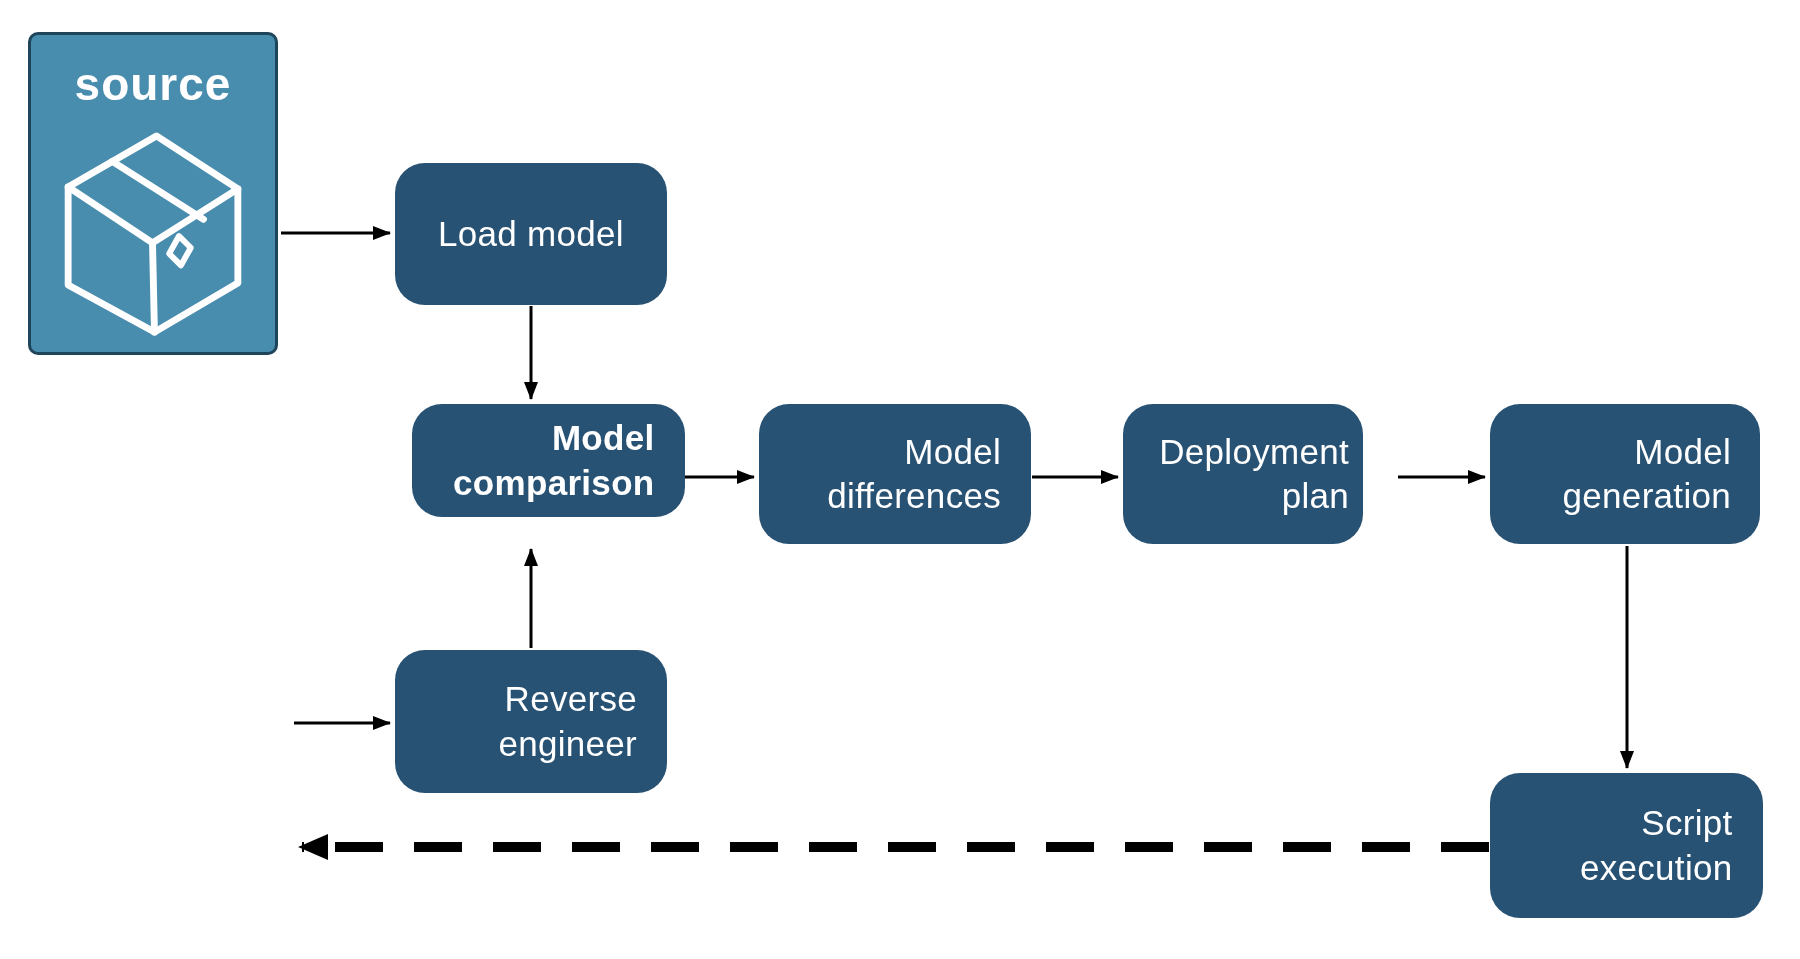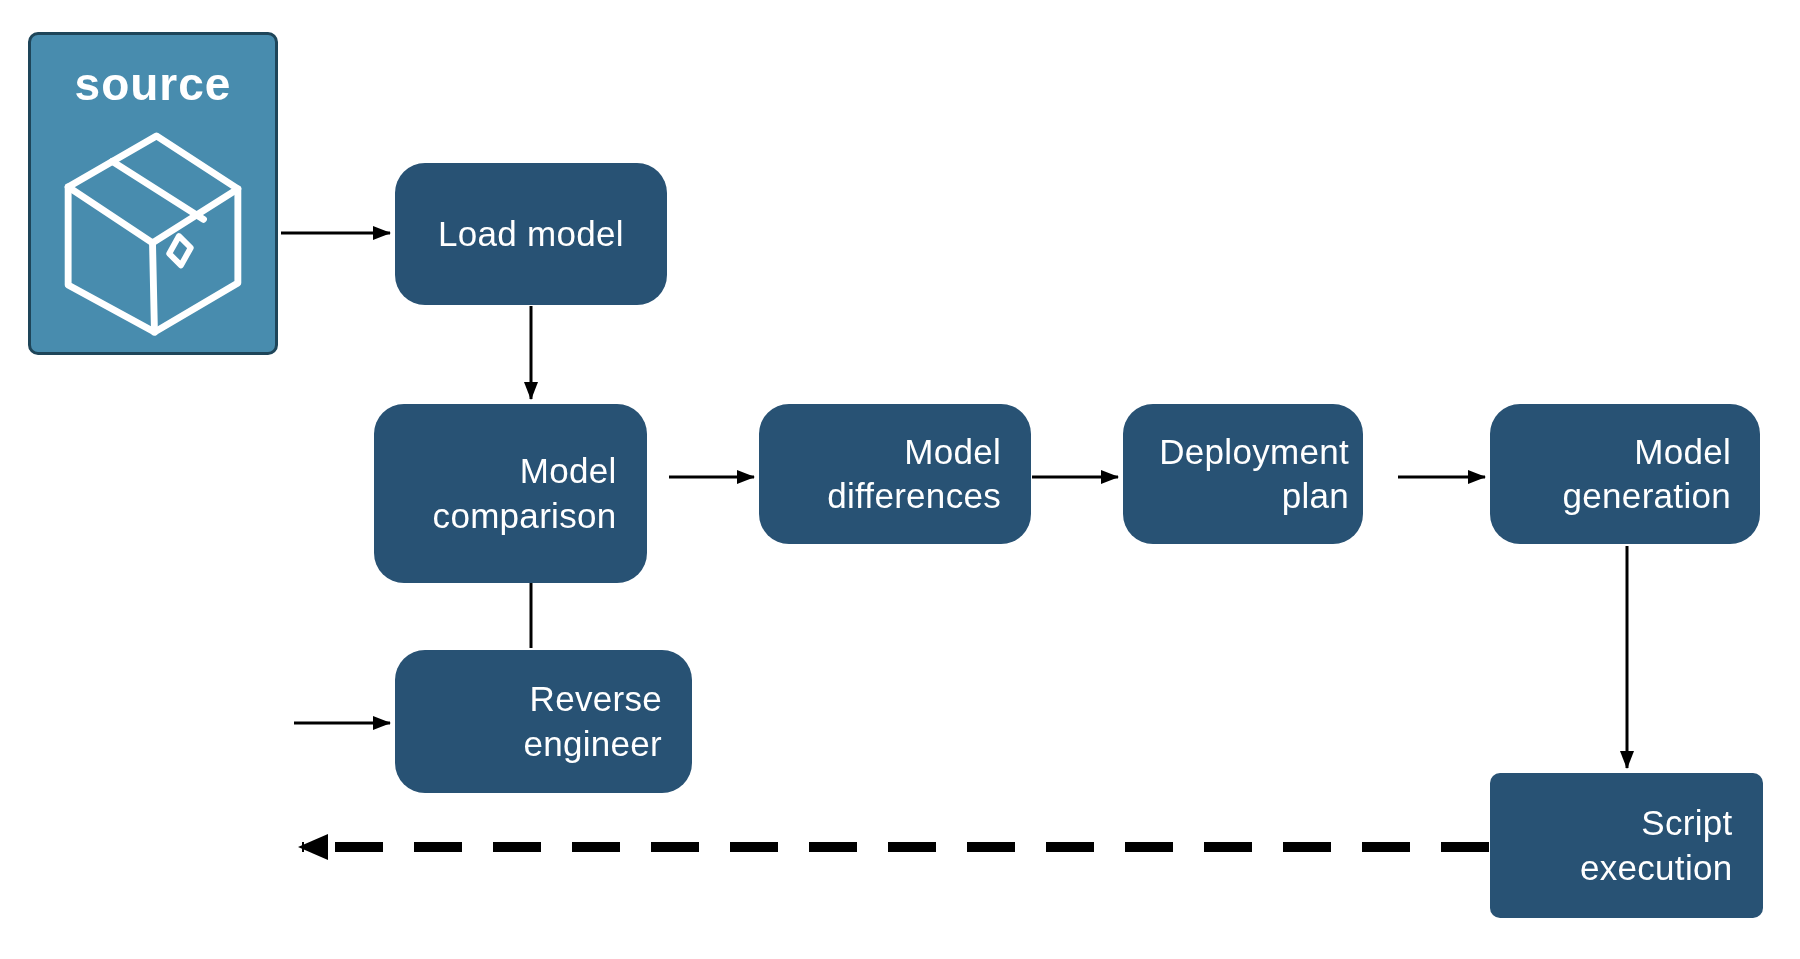--- a/index.html
+++ b/index.html
@@ -106,37 +106,37 @@
         <path d="M110,125 L120,107 L132,119 L122,137 Z" stroke-width="6"></path>
       </g>
     </svg>
   </div>
 
 
   <div class="node" style="left:395px; top:163px; width:272px; height:142px;">
     <span class="node-label">Load model</span>
   </div>
 
-  <div class="node" style="left:374px; top:404px; width:273px; height:179px;">
+  <div class="node" style="left:412px; top:404px; width:273px; height:113px;font-weight:bold;">
     <span class="node-label">Model comparison</span>
   </div>
 
   <div class="node" style="left:759px; top:404px; width:272px; height:140px;">
     <span class="node-label">Model differences</span>
   </div>
 
   <div class="node" style="left:1123px; top:404px; width:240px; height:140px;">
     <span class="node-label">Deployment plan</span>
   </div>
 
   <div class="node" style="left:1490px; top:404px; width:270px; height:140px;">
     <span class="node-label">Model generation</span>
   </div>
 
-  <div class="node" style="left:395px; top:650px; width:272px; height:143px;padding-left:25px;">
+  <div class="node" style="left:395px; top:650px; width:272px; height:143px;">
     <span class="node-label">Reverse engineer</span>
   </div>
 
-  <div class="node" style="left:1490px; top:773px; width:273px; height:145px;border-radius:10px;">
+  <div class="node" style="left:1490px; top:773px; width:273px; height:145px;">
     <span class="node-label">Script execution</span>
   </div>
 
 </div>
 
 </body></html>

